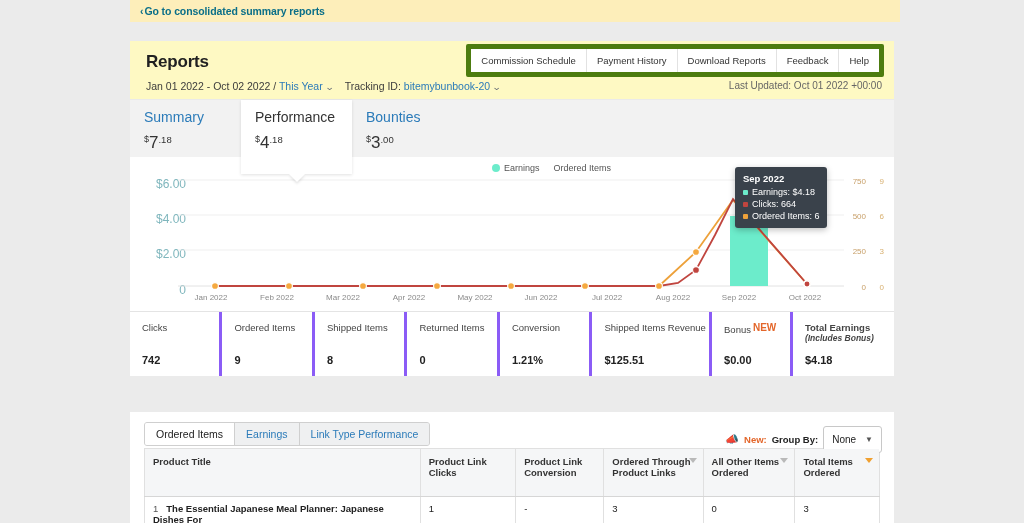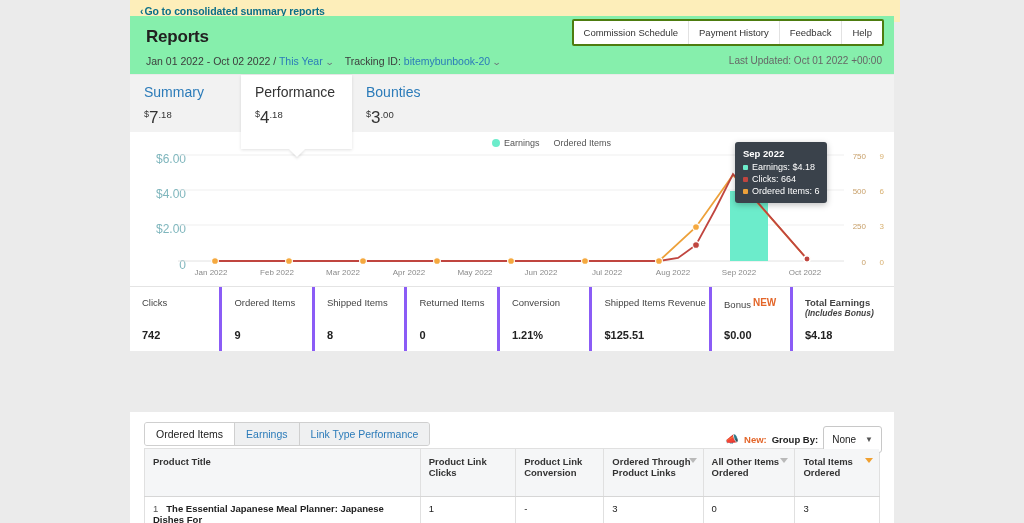--- a/index.html
+++ b/index.html
@@ -18,40 +18,40 @@
     display: flex; align-items: center;
   }
   .banner-link {
     font-size: 10.5px; font-weight: bold; color: #0a6e88;
     padding-left: 10px; letter-spacing: -0.1px; cursor: pointer; text-align: right;
   }
   .banner-link .chev { color: #0a6e88; margin-right: 1px; }
 
   
   .panel {
-    position: absolute; left: 130px; top: 16px; width: 764px;
-    background: #86efac;
+    position: absolute; left: 130px; top: 41px; width: 764px;
+    background: #fef9c3;
   }
 
   
   .hdr { position: relative; height: 58px; }
   .hdr-title {
     position: absolute; left: 16px; top: 11px;
     font-size: 17px; font-weight: bold; color: #212121; letter-spacing: -0.2px;
   }
   .subline {
     position: absolute; left: 16px; top: 39px;
     font-size: 10.5px; color: #3c3c3c; white-space: nowrap;
   }
   .subline .lnk { color: #2b7bb9; cursor: pointer; }
   .caret { display: inline-block; color: #6c7278; font-size: 9px; transform: scaleX(1.3); }
 
   .navtabs {
     position: absolute; right: 10px; top: 3px;
-    display: flex; border: 2px solid #4d7c0f; border-radius: 2px; background: #fff;
+    display: flex; border: 5px solid #4d7c0f; border-radius: 2px; background: #fff;
     overflow: hidden;
   }
   .navtab {
     font-size: 9.5px; color: #333; padding: 6px 10px;
     border-right: 1px solid #e2e2e2; white-space: nowrap; cursor: pointer;
   }
   .navtab:last-child { border-right: none; }
 
   .lastupd {
     position: absolute; right: 12px; top: 39px;
@@ -206,20 +206,21 @@
         <span class="caret">⌄</span>
         &nbsp;&nbsp;
         <span>Tracking ID:</span>
         <span class="lnk">bitemybunbook-20</span>
         <span class="caret">⌄</span>
       </div>
 
       <div class="navtabs">
         <div class="navtab">Commission Schedule</div>
         <div class="navtab">Payment History</div>
+        <div class="navtab">Download Reports</div>
         <div class="navtab">Feedback</div>
         <div class="navtab">Help</div>
       </div>
 
       <div class="lastupd">Last Updated: Oct 01 2022 +00:00</div>
     </div>
 
     <div class="sumstrip">
       <div class="sumtab">
         <div class="sumtab-label">Summary</div>

